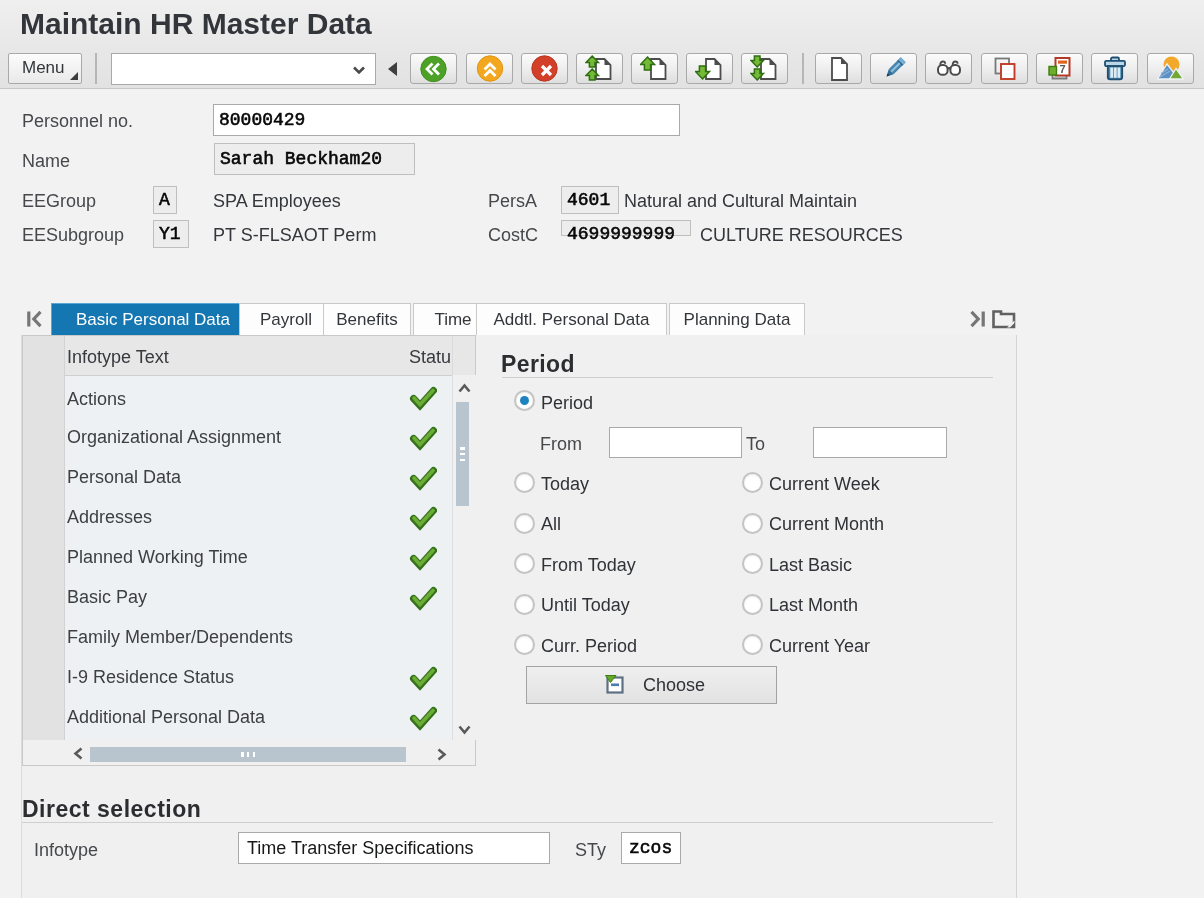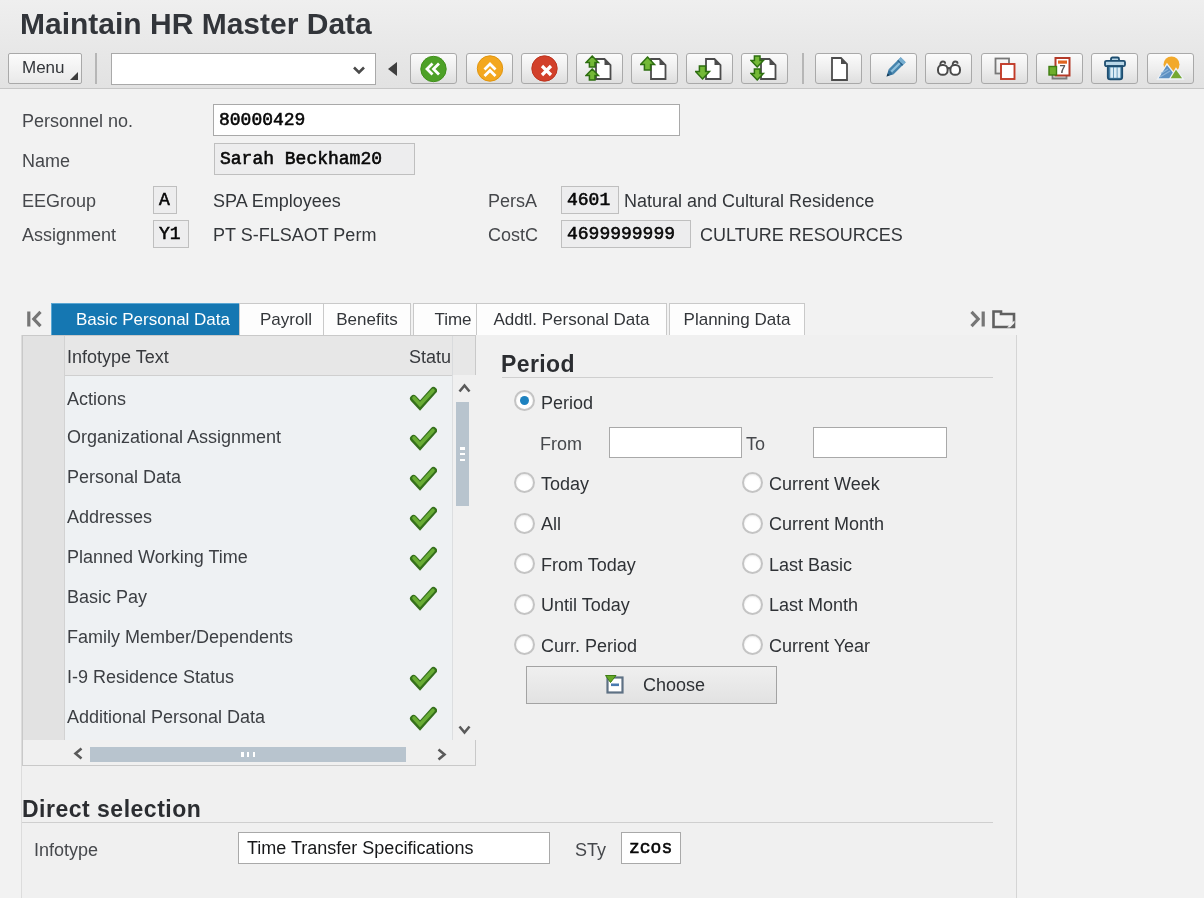--- a/index.html
+++ b/index.html
@@ -169,29 +169,29 @@
 
 <div class="lbl abs" style="left:22px;top:191px;">EEGroup</div>
 <div class="rofield" style="left:153px;top:186px;width:24px;height:28px;">
   <div class="mono abs" style="left:5px;top:3px;font-size:18px;color:#0a0a0a;">A</div>
 </div>
 <div class="txt abs" style="left:213px;top:191px;">SPA Employees</div>
 <div class="lbl abs" style="left:488px;top:191px;">PersA</div>
 <div class="rofield" style="left:561px;top:186px;width:58px;height:28px;">
   <div class="mono abs" style="left:5px;top:3px;font-size:18px;color:#0a0a0a;">4601</div>
 </div>
-<div class="txt abs" style="left:624px;top:191px;">Natural and Cultural Residence</div>
-
-<div class="lbl abs" style="left:22px;top:225px;">Assignment</div>
+<div class="txt abs" style="left:624px;top:191px;">Natural and Cultural Maintain</div>
+
+<div class="lbl abs" style="left:22px;top:225px;">EESubgroup</div>
 <div class="rofield" style="left:153px;top:220px;width:36px;height:28px;">
   <div class="mono abs" style="left:5px;top:3px;font-size:18px;color:#0a0a0a;">Y1</div>
 </div>
 <div class="txt abs" style="left:213px;top:225px;">PT S-FLSAOT Perm</div>
 <div class="lbl abs" style="left:488px;top:225px;">CostC</div>
-<div class="rofield" style="left:561px;top:220px;width:130px;height:28px;">
+<div class="rofield" style="left:561px;top:220px;width:130px;height:16px;">
   <div class="mono abs" style="left:5px;top:3px;font-size:18px;color:#0a0a0a;">4699999999</div>
 </div>
 <div class="txt abs" style="left:700px;top:225px;">CULTURE RESOURCES</div>
 
 <div class="abs" style="left:21px;top:335px;width:996px;height:563px;background:#f0f0f0;
      border-left:1px solid #dcdcdc;border-right:1px solid #d5d5d5;box-sizing:border-box;"></div>
 
 <svg class="abs" style="left:25px;top:309px;" width="21" height="20" viewBox="0 0 21 20">
   <rect x="2.2" y="2.5" width="3.2" height="15" fill="#767676"></rect>
   <path d="M15.5 2.8 L8.8 10 L15.5 17.2" fill="none" stroke="#767676" stroke-width="3.2"></path>

